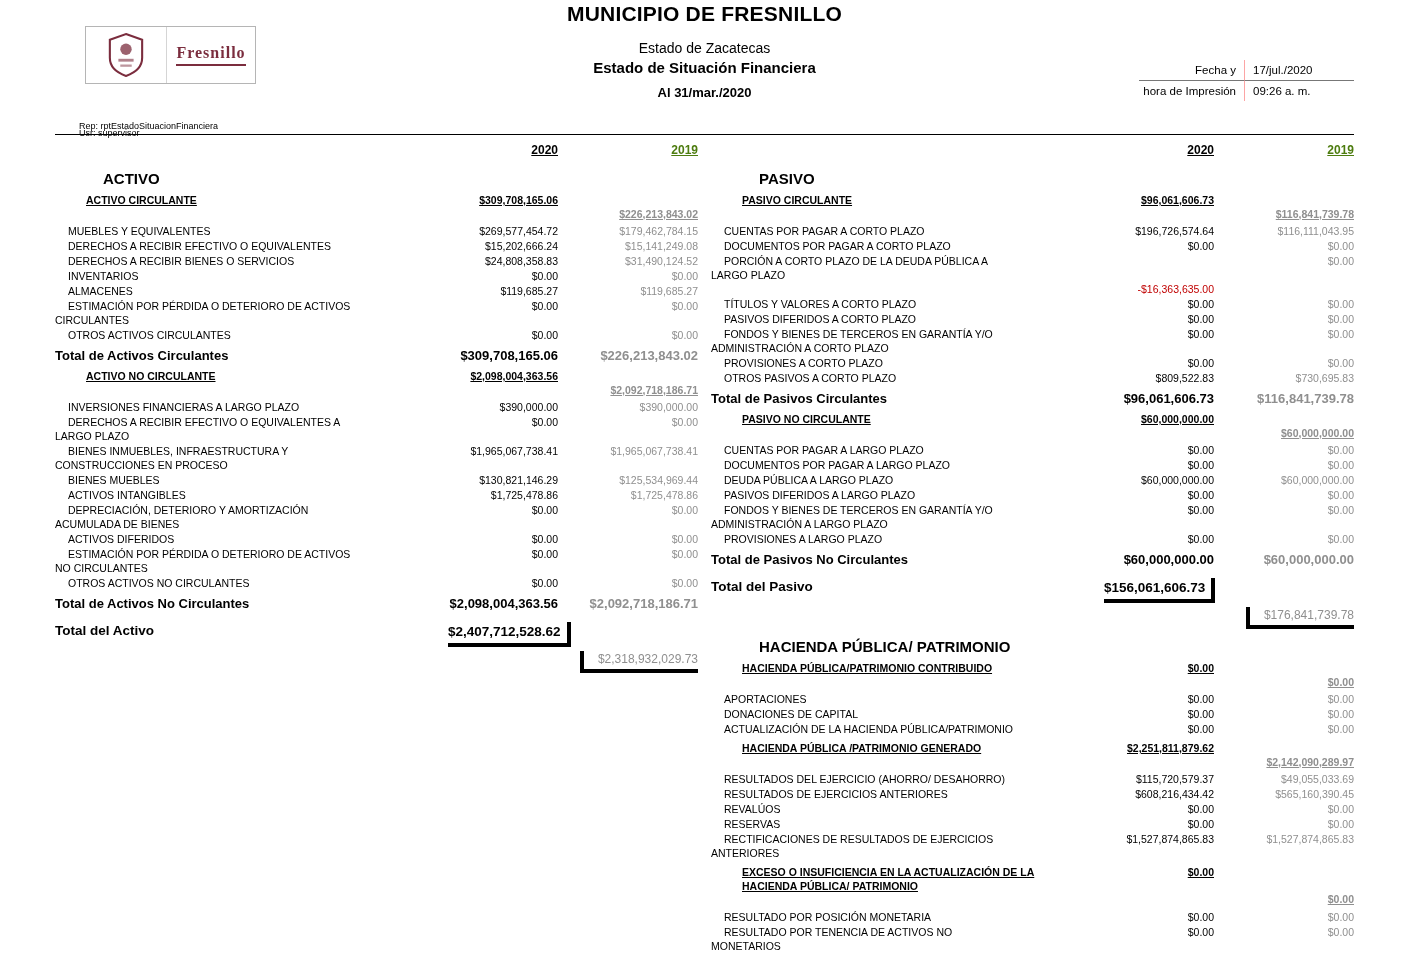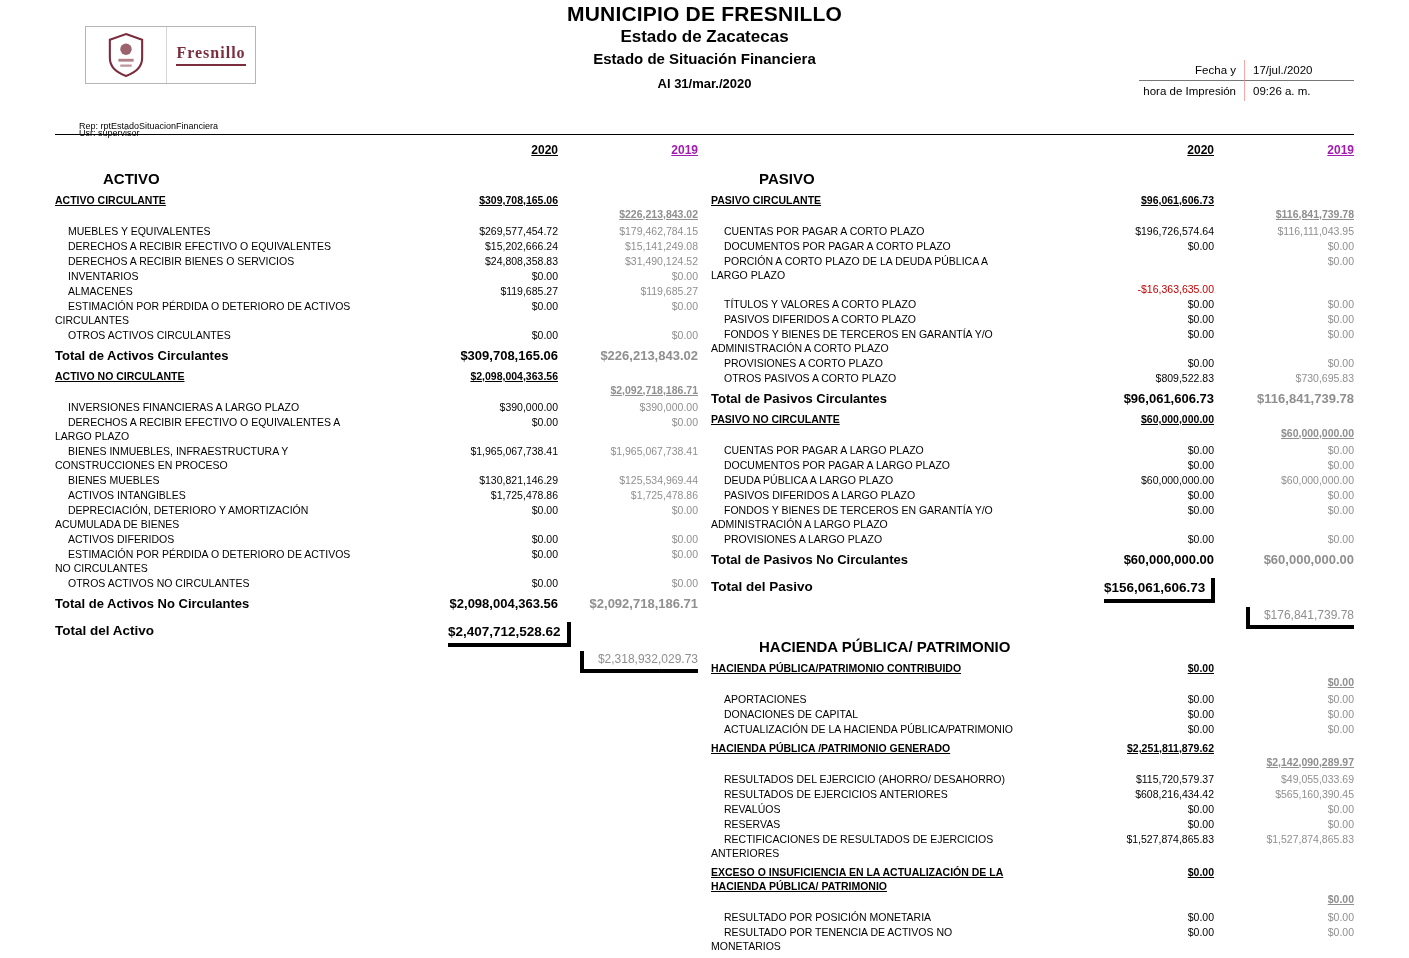--- a/index.html
+++ b/index.html
@@ -9,45 +9,45 @@
   }
   
   .hdr{position:relative;height:134px;margin:0 55px;border-bottom:1.5px solid #000;}
   .logos{position:absolute;left:30px;top:26px;display:flex;border:1px solid #b5b5b5;background:#fff;}
   .logo-cell{width:80px;height:56px;display:flex;align-items:center;justify-content:center;flex-direction:column;}
   .logo-cell + .logo-cell{border-left:1px solid #d5d5d5;width:88px;}
   .wordmark{color:#7b2d3e;font-family:"Liberation Serif","DejaVu Serif",serif;font-weight:bold;font-size:16px;letter-spacing:1px;}
   .wordrule{width:70px;height:2px;background:#7b2d3e;margin-top:2px;}
   .titles{position:absolute;left:0;right:0;top:2px;text-align:center;}
   .t1{font-size:21px;font-weight:bold;letter-spacing:.2px;}
-  .t2{font-size:17px;font-weight:bold;margin-top:1px;}
+  .t2{font-size:14px;font-weight:normal;margin-top:14px;}
   .t3{font-size:15px;font-weight:bold;margin-top:3px;}
   .t4{font-size:13px;font-weight:bold;margin-top:9px;}
   .printbox{position:absolute;right:0;top:60px;font-size:11.5px;display:grid;grid-template-columns:auto 110px;}
   .pb-label{text-align:right;padding:4px 8px 4px 4px;}
   .pb-value{border-left:1px solid #fca5a5;padding:4px 0 4px 8px;}
   .pb-b{border-bottom:1px solid #777;}
   .repusr{position:absolute;left:24px;bottom:-2px;font-size:9px;line-height:6.5px;background:transparent;}
   
   .bodywrap{padding:8px 55px 0;}
   .cols-wrap{display:flex;gap:13px;}
   .half{width:643px;}
   .row{display:flex;align-items:flex-start;font-size:10.5px;line-height:14px;}
   .lbl{flex:1 1 auto;min-width:0;padding-right:4px;}
   .lbl-text{display:inline-block;max-width:312px;vertical-align:top;}
   .lbl-text.ind{text-indent:13px;}
   .c2020{width:110px;flex:0 0 110px;text-align:right;}
   .c2019{width:140px;flex:0 0 140px;text-align:right;color:#8f8f8f;}
   .uline{text-decoration:underline;}
   .yh .row{font-weight:bold;font-size:12px;margin-bottom:4px;}
-  .yh .c2019{color:#a21caf;}
+  .yh .c2019{color:#4d7c0f;}
   .yh .c2020 span,.yh .c2019 span{text-decoration:underline;}
   .title-row{font-size:15px;font-weight:bold;margin:9px 0 3px;line-height:18px;align-items:center;}
   .title-text{padding-left:48px;}
-  .header-row{font-weight:bold;margin-top:6px;line-height:13.5px;}
+  .header-row{font-weight:bold;margin-top:6px;line-height:13.5px;margin-left:31px;}
   .header-row .lbl-text{text-decoration:underline;max-width:350px;}
   .header-stack{font-weight:bold;margin-bottom:3px;line-height:13.5px;}
   .item-row{margin-top:1px;}
   .total-row{font-weight:bold;font-size:13px;line-height:16px;margin:6px 0 2px;}
   .total-row .lbl-text{max-width:none;}
   .grand-row{font-weight:bold;font-size:13.5px;line-height:17px;margin-top:10px;}
   .grand-row .lbl-text{max-width:none;}
   .grand-stack{margin:4px 0 8px;font-weight:normal;font-size:12px;align-items:flex-end;}
   .bracket{display:inline-block;border-color:#000;}
   .b2020{border-bottom:4px solid #000;border-right:4px solid #000;padding:1px 6px 3px 0;}

